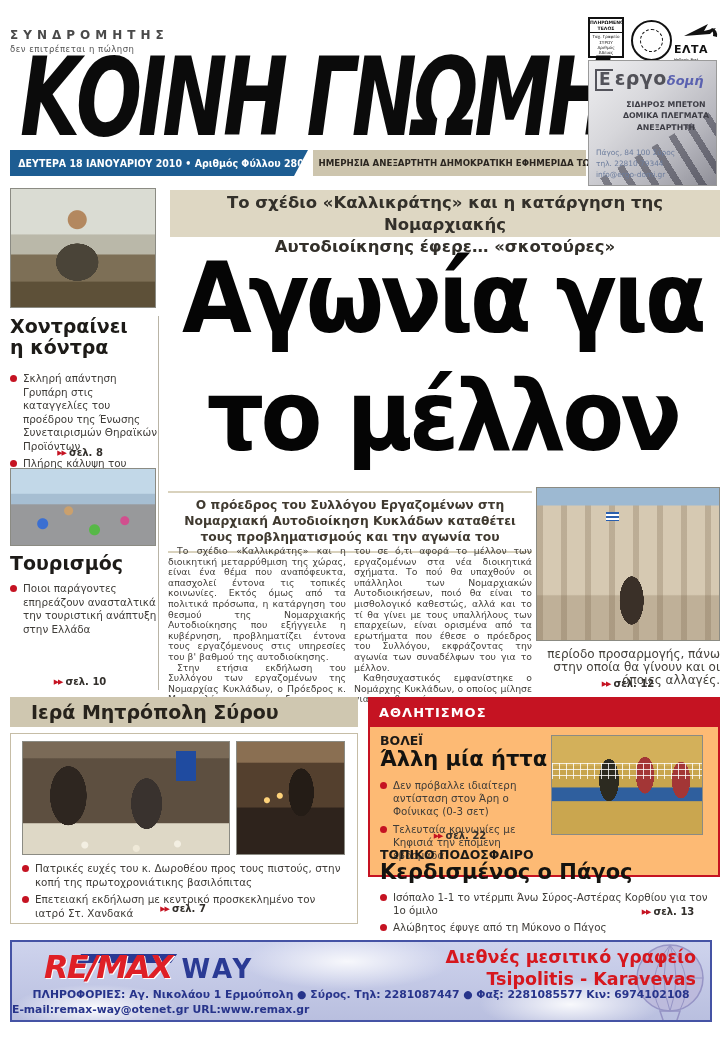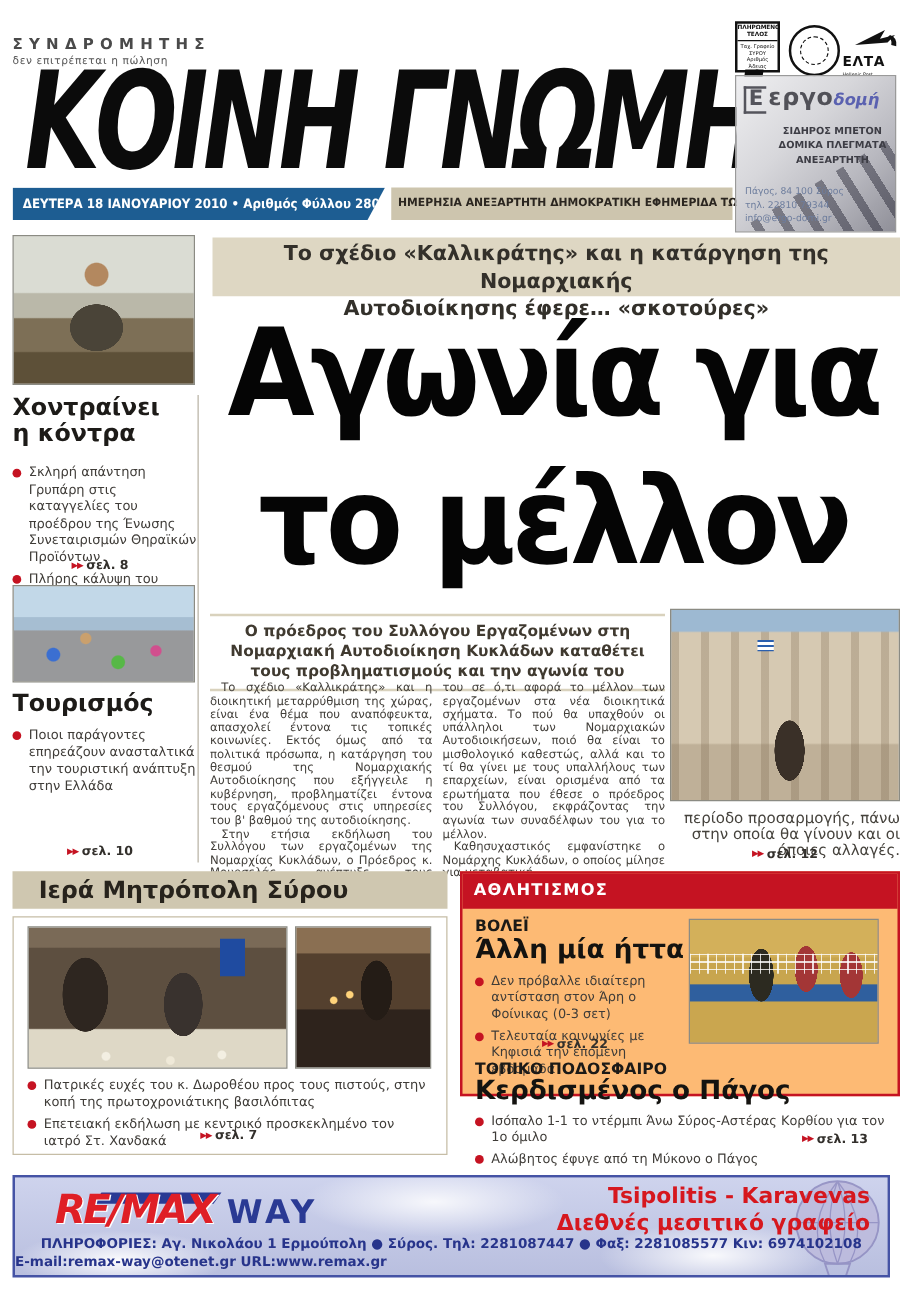--- a/index.html
+++ b/index.html
@@ -332,20 +332,20 @@
       <circle cx="56" cy="34" r="33" fill="#bdbadc" stroke="#8f8cc0" stroke-width="1.5"></circle>
       <path d="M56 1 Q44 34 56 67 M56 1 Q68 34 56 67 M56 1 Q30 34 46 66 M56 1 Q82 34 66 66 M23 34 H89" fill="none" stroke="#8f8cc0" stroke-width="1"></path>
       <path d="M46 67 L66 67 L62 79 L50 79 Z" fill="none" stroke="#8f8cc0" stroke-width="1.5"></path>
     </svg>
     <div class="remax">
       <span class="slash-bar"></span>
       <span class="word">RE/MAX</span>
       <span class="way">WAY</span>
     </div>
     <div class="agency">
+      <div>Διεθνές μεσιτικό γραφείο</div>
       <div>Tsipolitis - Karavevas</div>
-      <div>Διεθνές μεσιτικό γραφείο</div>
     </div>
     <div class="fa-info">ΠΛΗΡΟΦΟΡΙΕΣ: Αγ. Νικολάου 1 Ερμούπολη ● Σύρος. Τηλ: 2281087447 ● Φαξ: 2281085577 Κιν: 6974102108</div>
     <div class="fa-contact">E-mail:remax-way@otenet.gr URL:www.remax.gr</div>
   </div>
 
 </div>
 
 </body></html>

